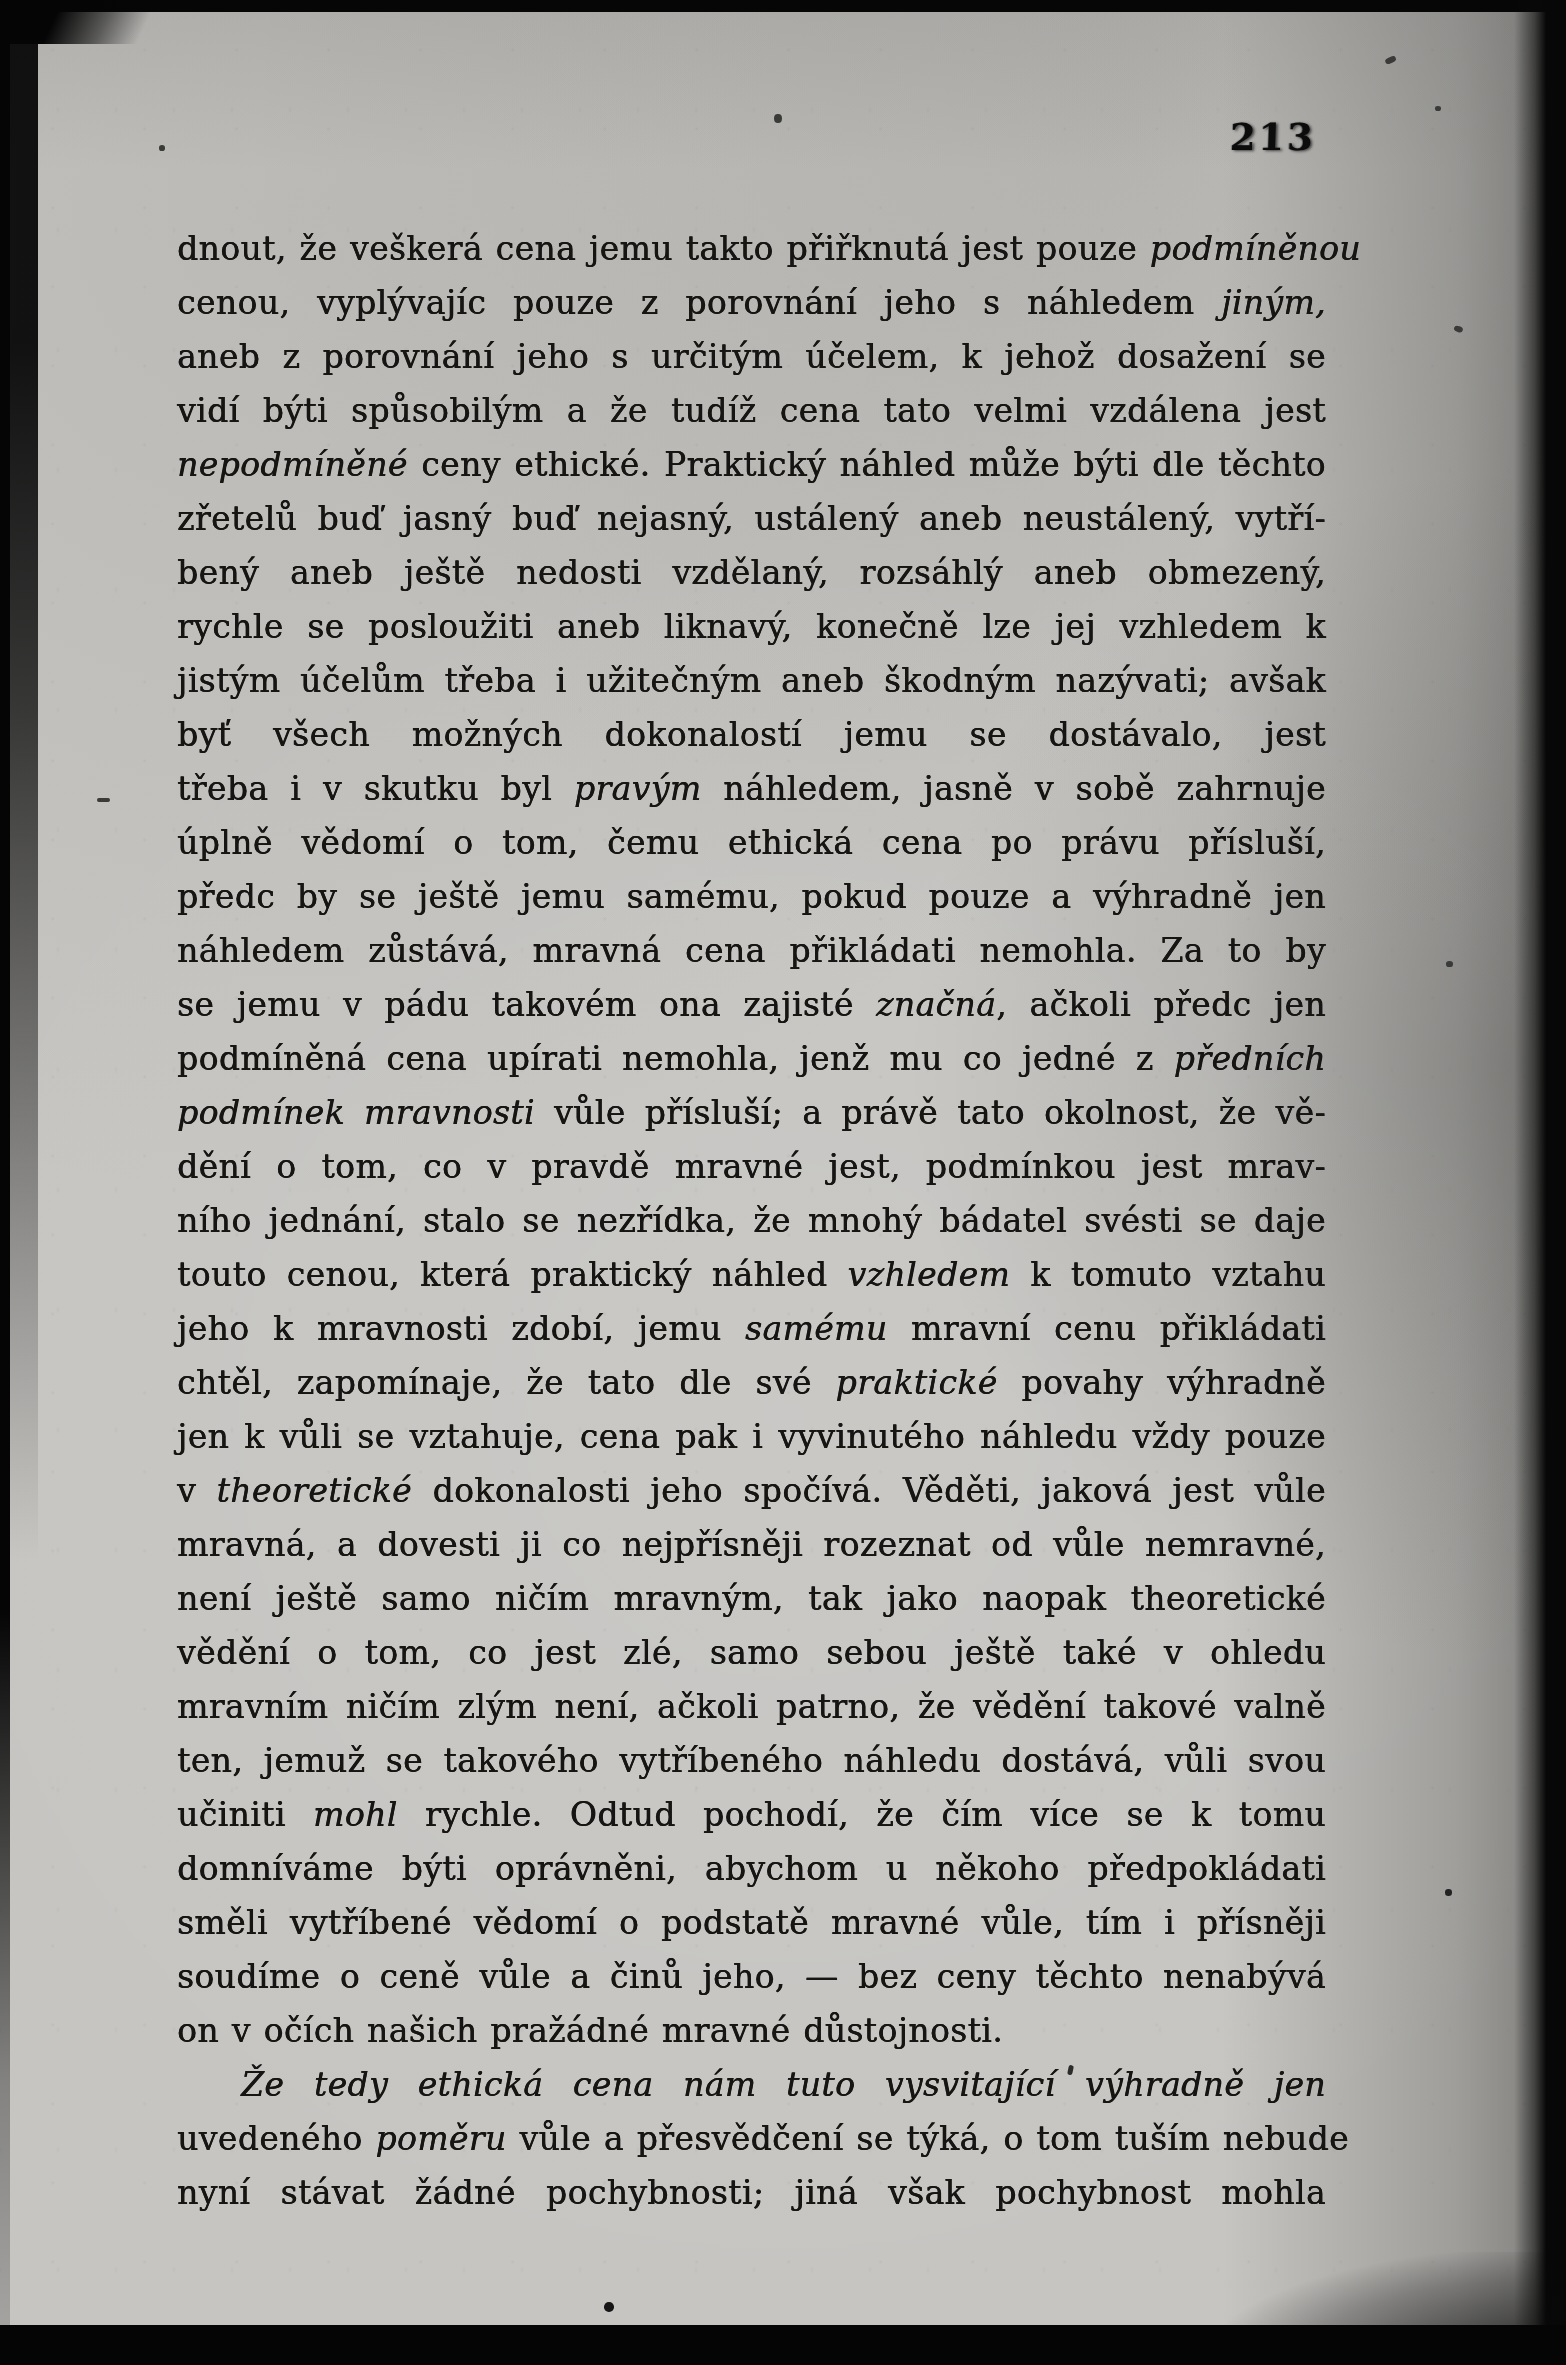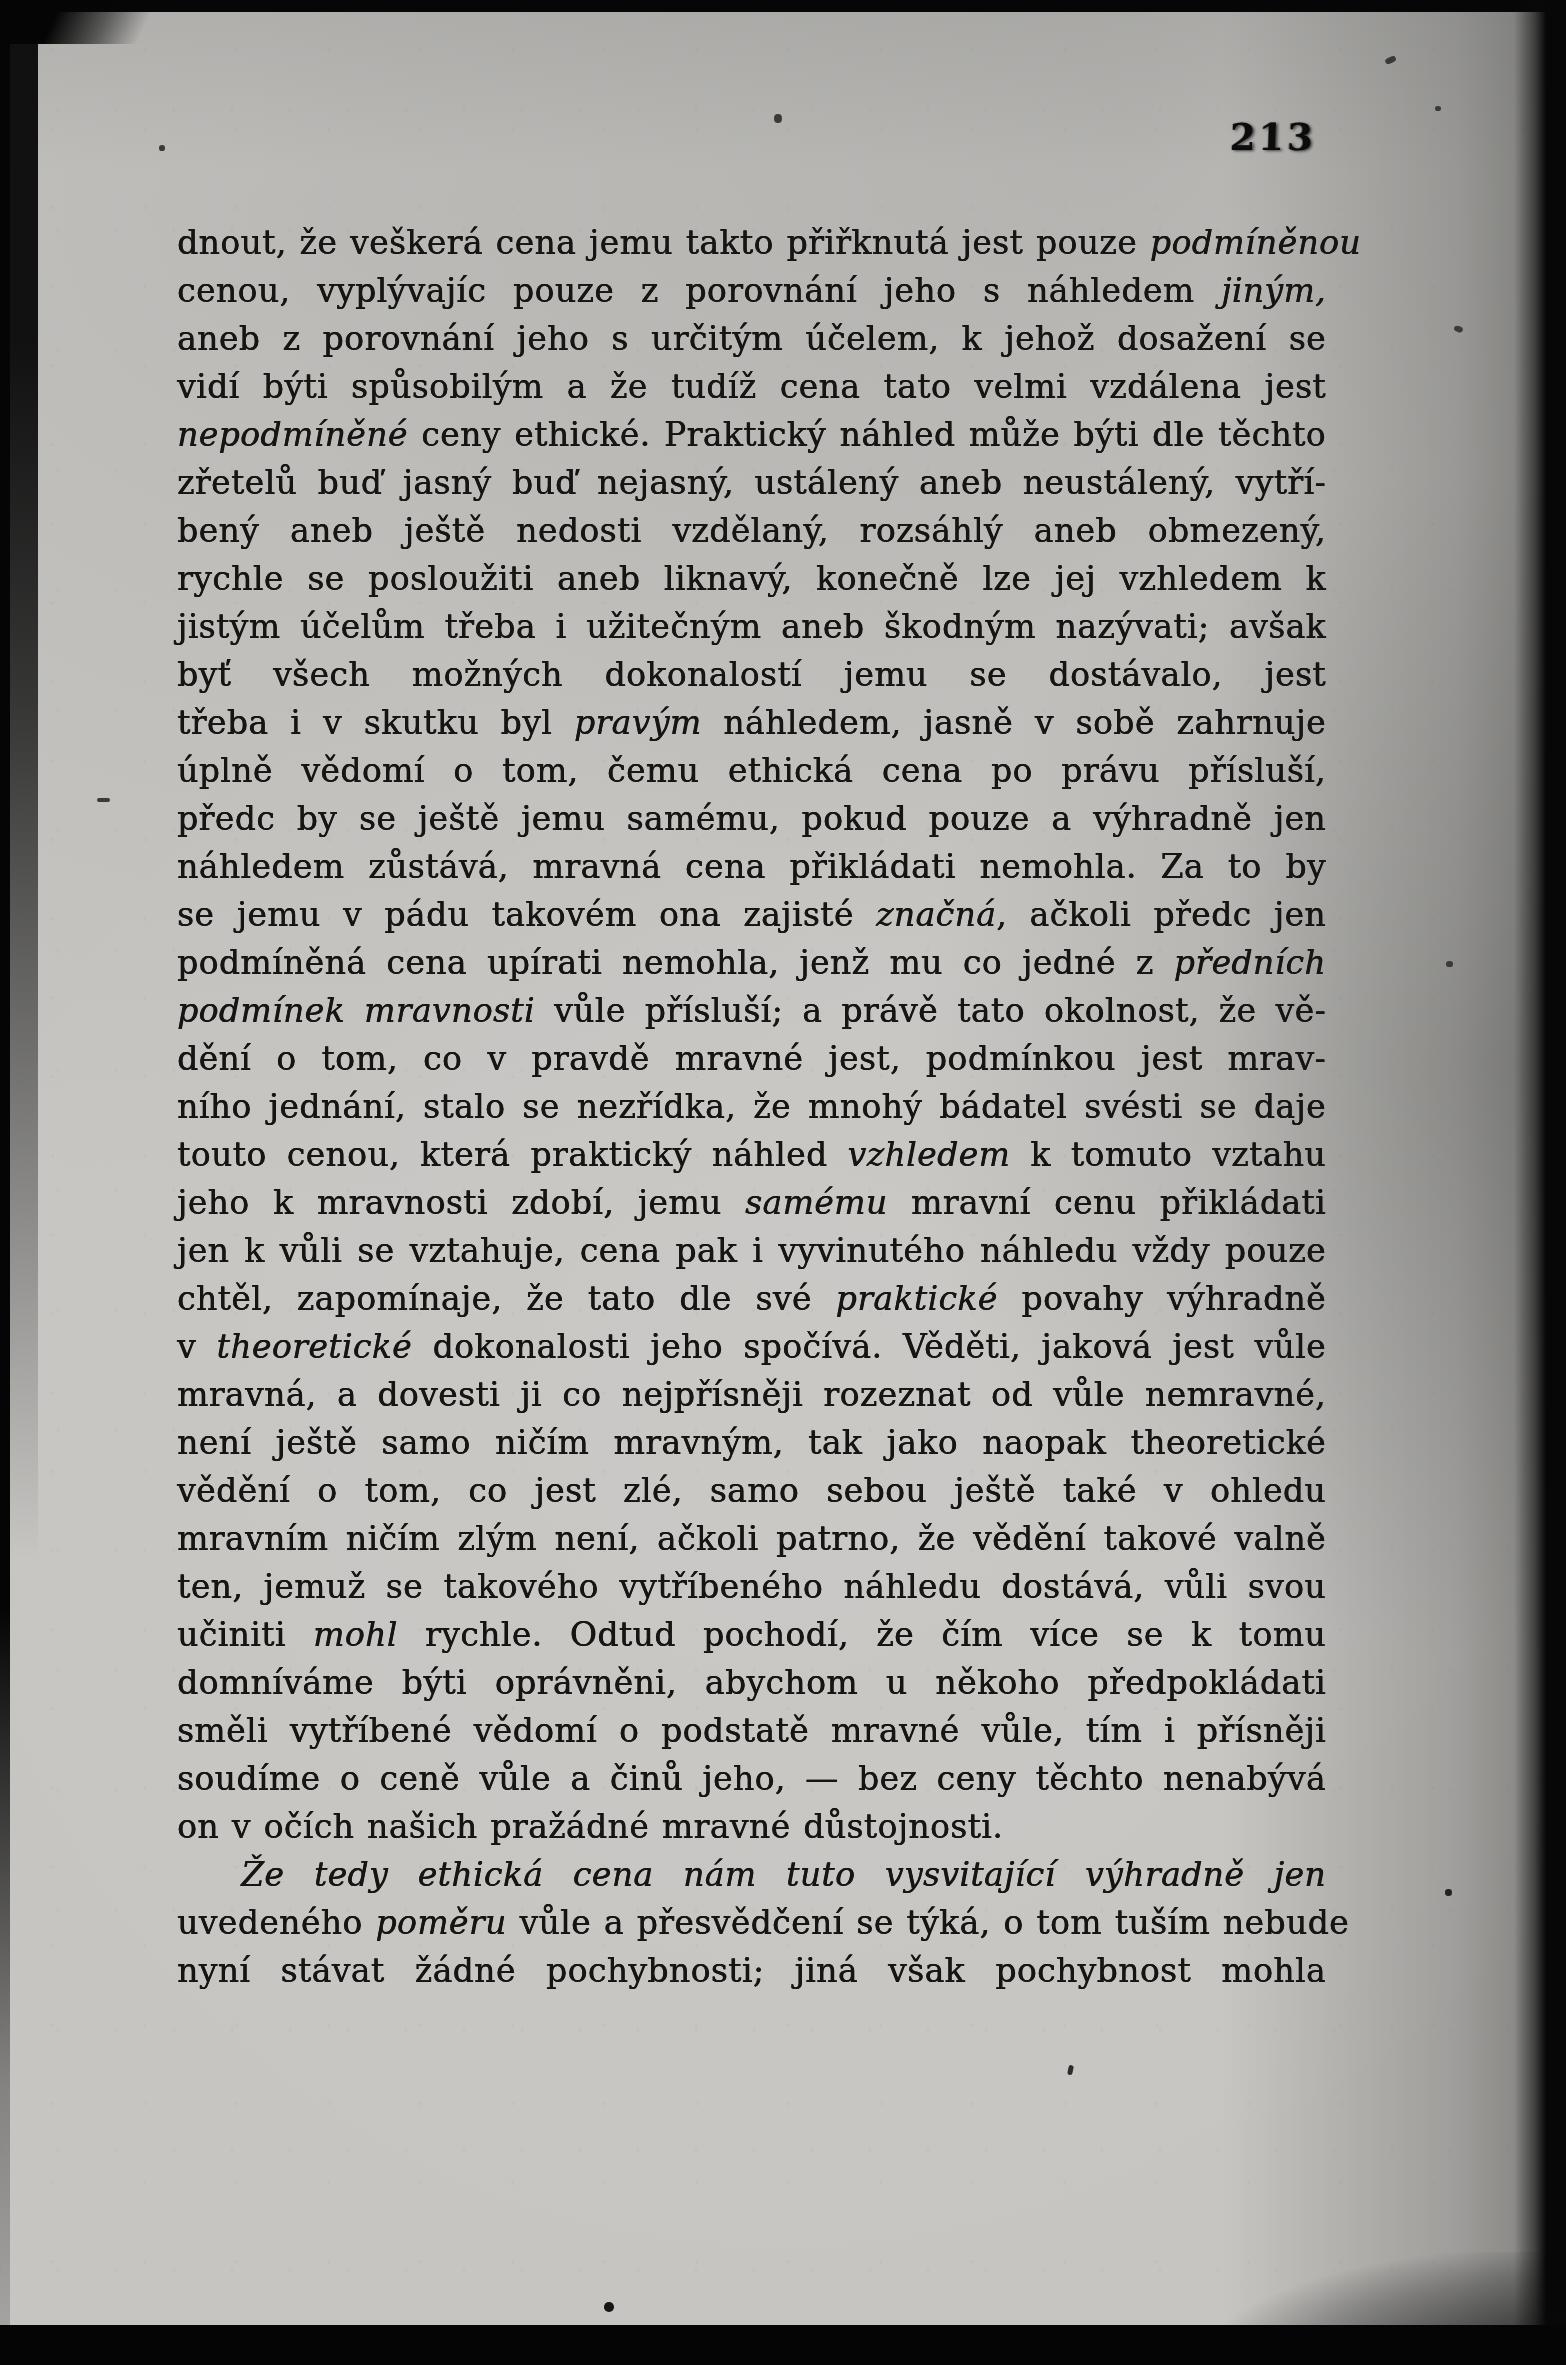--- a/index.html
+++ b/index.html
@@ -56,20 +56,21 @@
     color:#161513;
     font-size:33px;
   }
   .line{
     height:48px;line-height:48px;
     text-align:justify;text-align-last:justify;
     white-space:nowrap;
     letter-spacing:0.4px;
     word-spacing:1.9px;
     text-shadow:0.4px 0 0 currentColor, 0 0.3px 0.4px rgba(22,21,19,.55);
+    margin-top:6px;
   }
   .line.nj{text-align-last:left;}
   .line.ind{padding-left:64px;font-style:italic;}
   .it{font-style:italic;}
   
   .speck{position:absolute;background:#3a3a38;border-radius:50%;}
 </style>
 </head>
 <body>
 
@@ -101,22 +102,22 @@
     <div class="line"><span>úplně vědomí o tom, čemu ethická cena po právu přísluší,</span></div>
     <div class="line"><span>předc by se ještě jemu samému, pokud pouze a výhradně jen</span></div>
     <div class="line"><span>náhledem zůstává, mravná cena přikládati nemohla. Za to by</span></div>
     <div class="line"><span>se jemu v pádu takovém ona zajisté </span><span class="it">značná</span><span>, ačkoli předc jen</span></div>
     <div class="line"><span>podmíněná cena upírati nemohla, jenž mu co jedné z </span><span class="it">předních</span></div>
     <div class="line"><span class="it">podmínek mravnosti</span><span> vůle přísluší; a právě tato okolnost, že vě-</span></div>
     <div class="line"><span>dění o tom, co v pravdě mravné jest, podmínkou jest mrav-</span></div>
     <div class="line"><span>ního jednání, stalo se nezřídka, že mnohý bádatel svésti se daje</span></div>
     <div class="line"><span>touto cenou, která praktický náhled </span><span class="it">vzhledem</span><span> k tomuto vztahu</span></div>
     <div class="line"><span>jeho k mravnosti zdobí, jemu </span><span class="it">samému</span><span> mravní cenu přikládati</span></div>
+    <div class="line"><span>chtěl, zapomínaje, že tato dle své </span><span class="it">praktické</span><span> povahy výhradně</span></div>
     <div class="line"><span>jen k vůli se vztahuje, cena pak i vyvinutého náhledu vždy pouze</span></div>
-    <div class="line"><span>chtěl, zapomínaje, že tato dle své </span><span class="it">praktické</span><span> povahy výhradně</span></div>
     <div class="line"><span>v </span><span class="it">theoretické</span><span> dokonalosti jeho spočívá. Věděti, jaková jest vůle</span></div>
     <div class="line"><span>mravná, a dovesti ji co nejpřísněji rozeznat od vůle nemravné,</span></div>
     <div class="line"><span>není ještě samo ničím mravným, tak jako naopak theoretické</span></div>
     <div class="line"><span>vědění o tom, co jest zlé, samo sebou ještě také v ohledu</span></div>
     <div class="line"><span>mravním ničím zlým není, ačkoli patrno, že vědění takové valně</span></div>
     <div class="line"><span>ten, jemuž se takového vytříbeného náhledu dostává, vůli svou</span></div>
     <div class="line"><span>učiniti </span><span class="it">mohl</span><span> rychle. Odtud pochodí, že čím více se k tomu</span></div>
     <div class="line"><span>domníváme býti oprávněni, abychom u někoho předpokládati</span></div>
     <div class="line"><span>směli vytříbené vědomí o podstatě mravné vůle, tím i přísněji</span></div>
     <div class="line"><span>soudíme o ceně vůle a činů jeho, — bez ceny těchto nenabývá</span></div>

